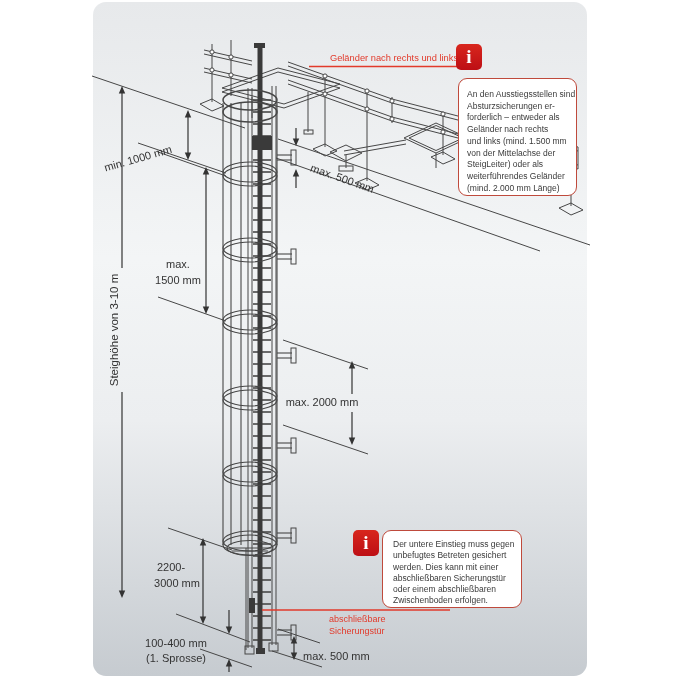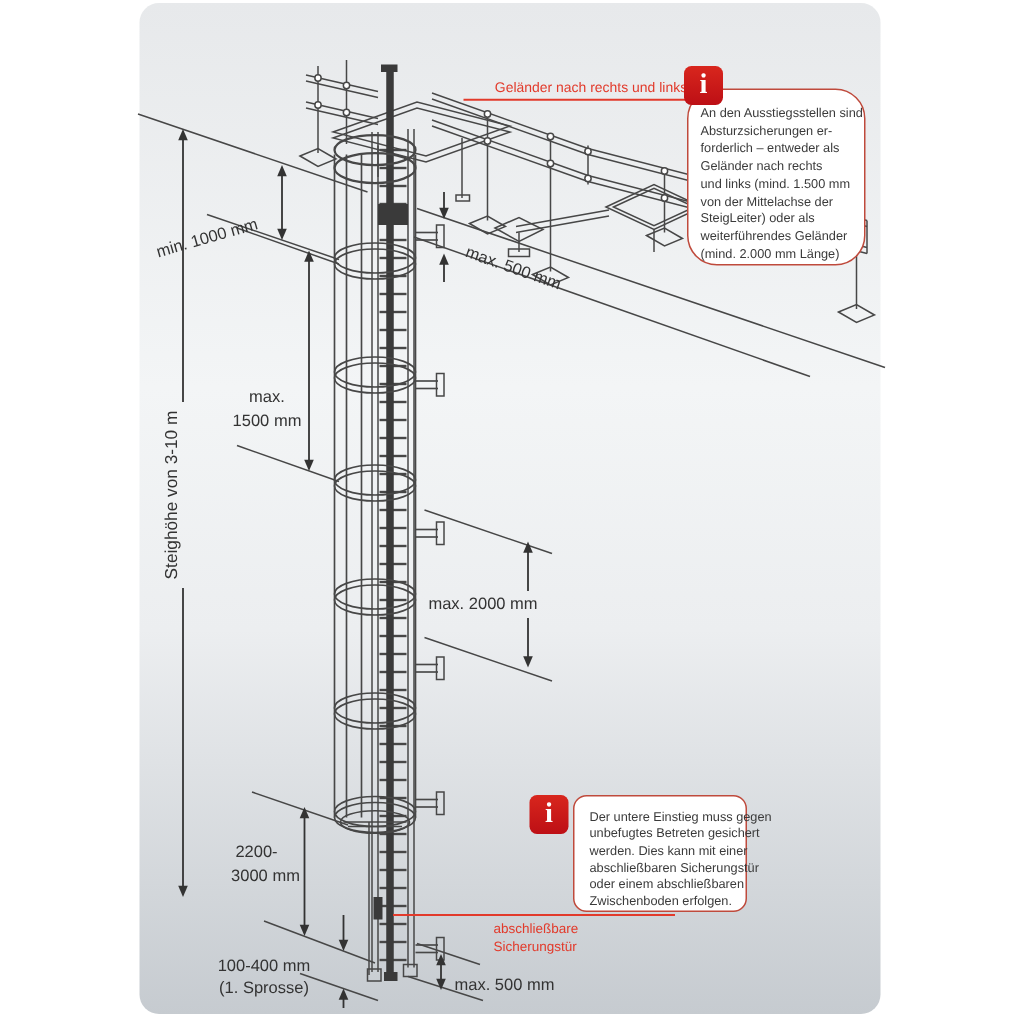--- a/index.html
+++ b/index.html
@@ -10,22 +10,22 @@
         font-family:"Liberation Sans",sans-serif;}
   .panel{position:absolute;left:93px;top:2px;width:494px;height:674px;border-radius:13px;
          background:linear-gradient(180deg,#e7e9eb 0%,#f3f5f6 38%,#eceef0 62%,#c6cbd0 100%);}
   svg.diagram{position:absolute;left:0;top:0;width:680px;height:680px;}
   svg .dt{font-family:"Liberation Sans",sans-serif;font-size:11px;fill:#333;}
   svg .dt2{font-family:"Liberation Sans",sans-serif;font-size:11.5px;fill:#333;}
   svg .rt{font-family:"Liberation Sans",sans-serif;font-size:9.3px;fill:var(--red);}
   svg .rt2{font-family:"Liberation Sans",sans-serif;font-size:9px;fill:var(--red);}
   .ibox{position:absolute;background:#fff;border:1.6px solid var(--border);border-radius:9px;
         color:var(--text);font-size:8.5px;line-height:11.7px;white-space:pre;box-sizing:border-box;z-index:3;}
-  .ibox1{left:458px;top:59px;width:119px;height:118px;padding:10px 3px 0 8px;border-radius:20px;}
-  .ibox2{left:382px;top:530px;width:116px;height:78px;padding:8px 3px 0 10px;line-height:11.3px;}
+  .ibox1{left:458px;top:78px;width:119px;height:118px;padding:10px 3px 0 8px;}
+  .ibox2{left:382px;top:530px;width:140px;height:78px;padding:8px 3px 0 10px;line-height:11.3px;}
   .iicon{position:absolute;width:26px;height:26px;border-radius:5px;z-index:4;
          background:linear-gradient(180deg,#d8261d 0%,#bd0f15 100%);
          color:#fff;font-family:"Liberation Serif",serif;font-weight:bold;font-size:19px;
          display:flex;align-items:center;justify-content:center;}
   .iicon1{left:456px;top:44px;}
   .iicon2{left:353px;top:530px;}
 </style>
 </head>
 <body>
 

